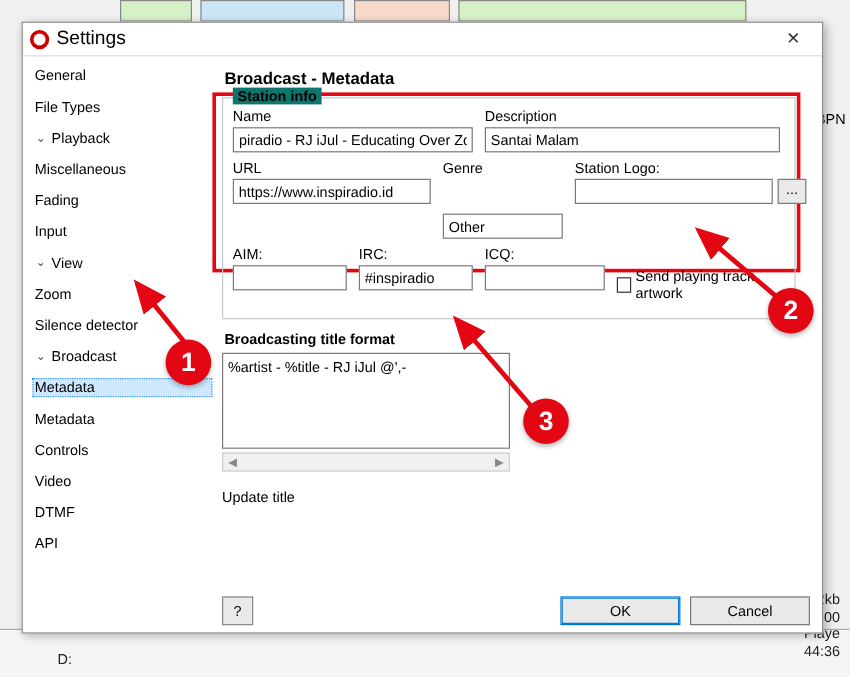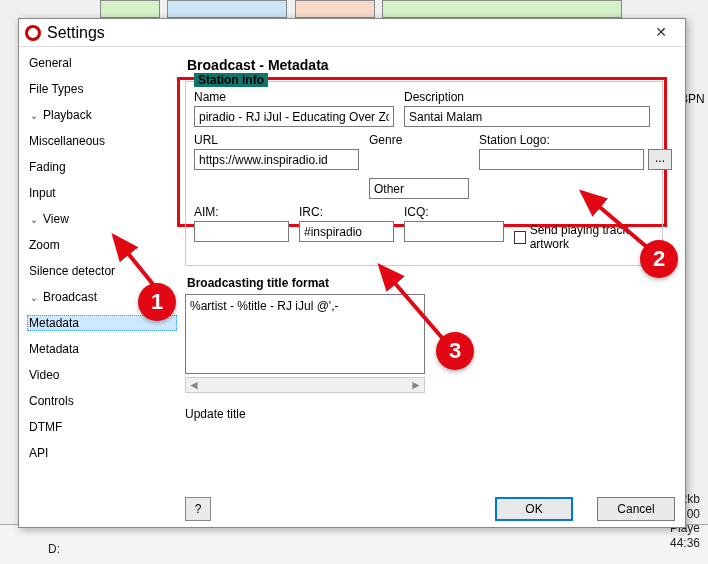--- a/index.html
+++ b/index.html
@@ -52,21 +52,21 @@
 
   .txtarea { width:240px; height:80px; border:1px solid #7a7a7a; padding:4px; background:#fff; resize:none; overflow:auto; }
   .scroll-h { width:240px; height:16px; border:1px solid #ccc; background:#f0f0f0; display:flex; align-items:center; justify-content:space-between; padding:0 2px; color:#888; font-size:10px; }
 
   .select { width:130px; height:22px; border:1px solid #7a7a7a; background:#efefef; display:flex; align-items:center; justify-content:space-between; padding:0 4px; }
   .select .chev { font-size:10px; color:#555; }
 
   .footer { position:absolute; left:6px; right:10px; bottom:6px; display:flex; align-items:center; }
   .help-btn { width:26px; height:24px; border:1px solid #888; background:#e9e9e9; text-align:center; line-height:22px; }
   .spacer { flex:1; }
-  .dlg-btn { width:78px; height:24px; border:1px solid #7a7a7a; background:#e9e9e9; margin-left:24px; text-align:center; line-height:22px; }
+  .dlg-btn { width:100px; height:24px; border:1px solid #7a7a7a; background:#e9e9e9; margin-left:8px; text-align:center; line-height:22px; }
   .dlg-btn.primary { border:1px solid #0078d7; box-shadow:inset 0 0 0 1px #0078d7; }
 
   
   .marker { position:absolute; width:38px; height:38px; border-radius:50%; background:#e30613; color:#fff; font-size:22px; font-weight:bold; display:flex; align-items:center; justify-content:center; box-shadow:0 2px 4px rgba(0,0,0,.3); pointer-events:none; }
   .arrow { position:absolute; pointer-events:none; }
 </style>
 </head>
 <body>
 
 <div class="backdrop">
@@ -158,26 +158,26 @@
               <span>Metadata</span>
             </div>
           </li>
         <li>
             <div class="row ind1">
               <span>Metadata</span>
             </div>
           </li>
         <li>
             <div class="row ind1">
+              <span>Controls</span>
+            </div>
+          </li>
+        <li>
+            <div class="row ind1">
               <span>Video</span>
-            </div>
-          </li>
-        <li>
-            <div class="row ind1">
-              <span>Controls</span>
             </div>
           </li>
         <li>
             <div class="row ind1">
               <span>DTMF</span>
             </div>
           </li>
         <li>
             <div class="row ind1">
               <span>API</span>

